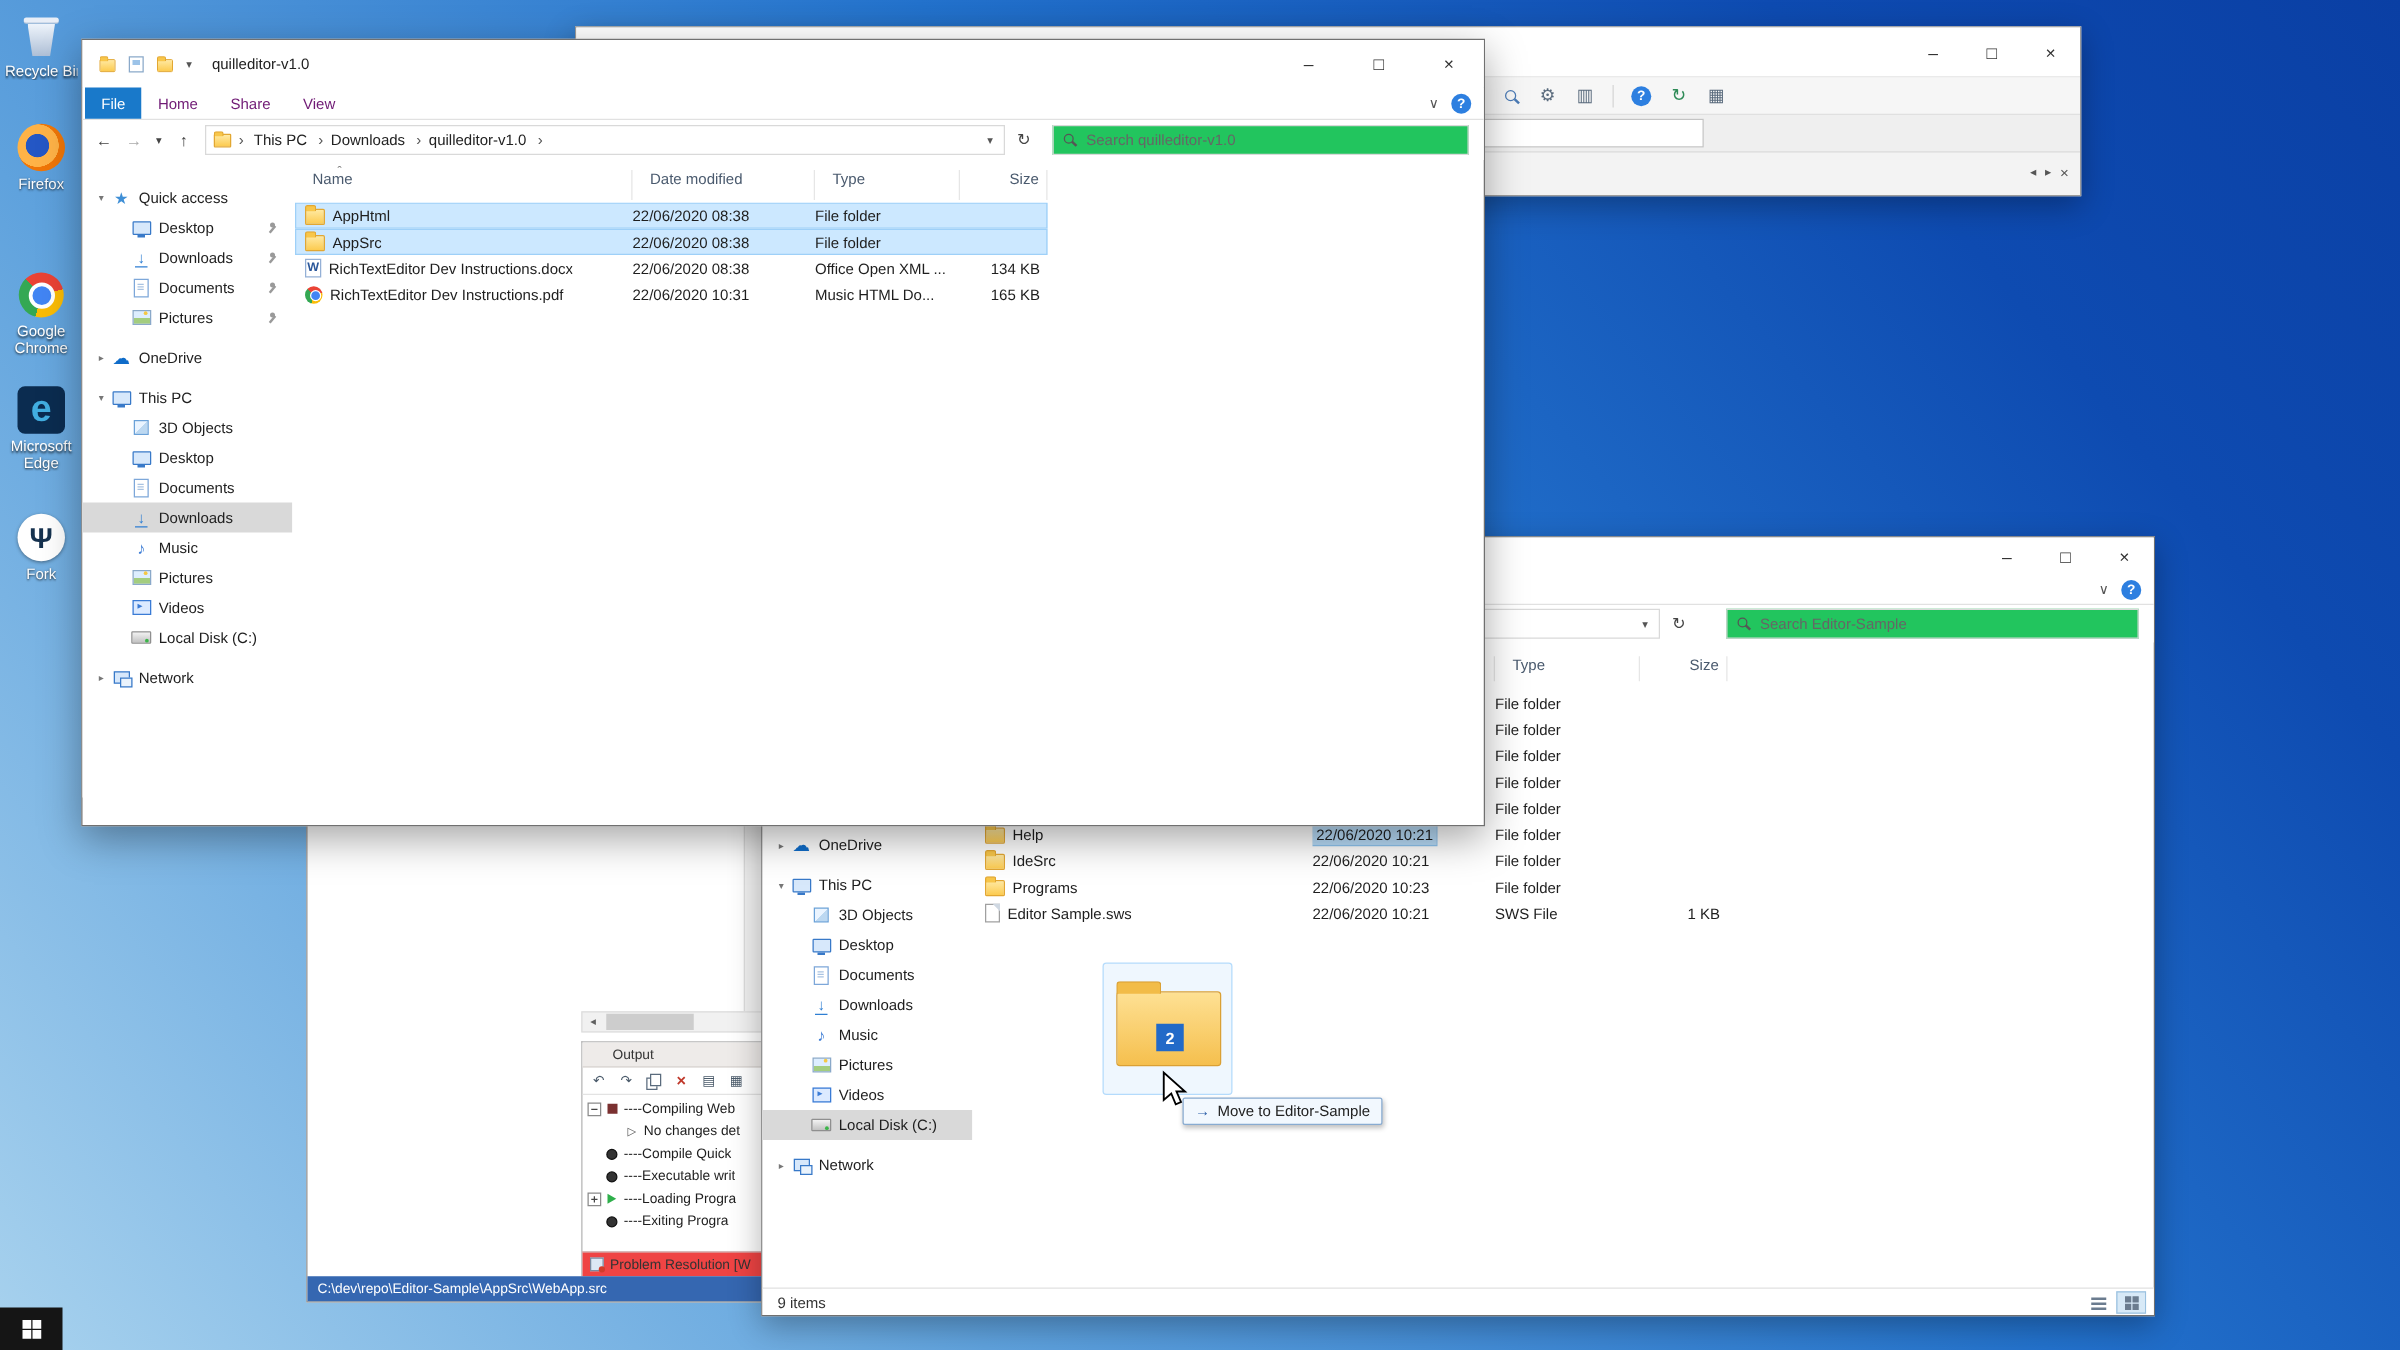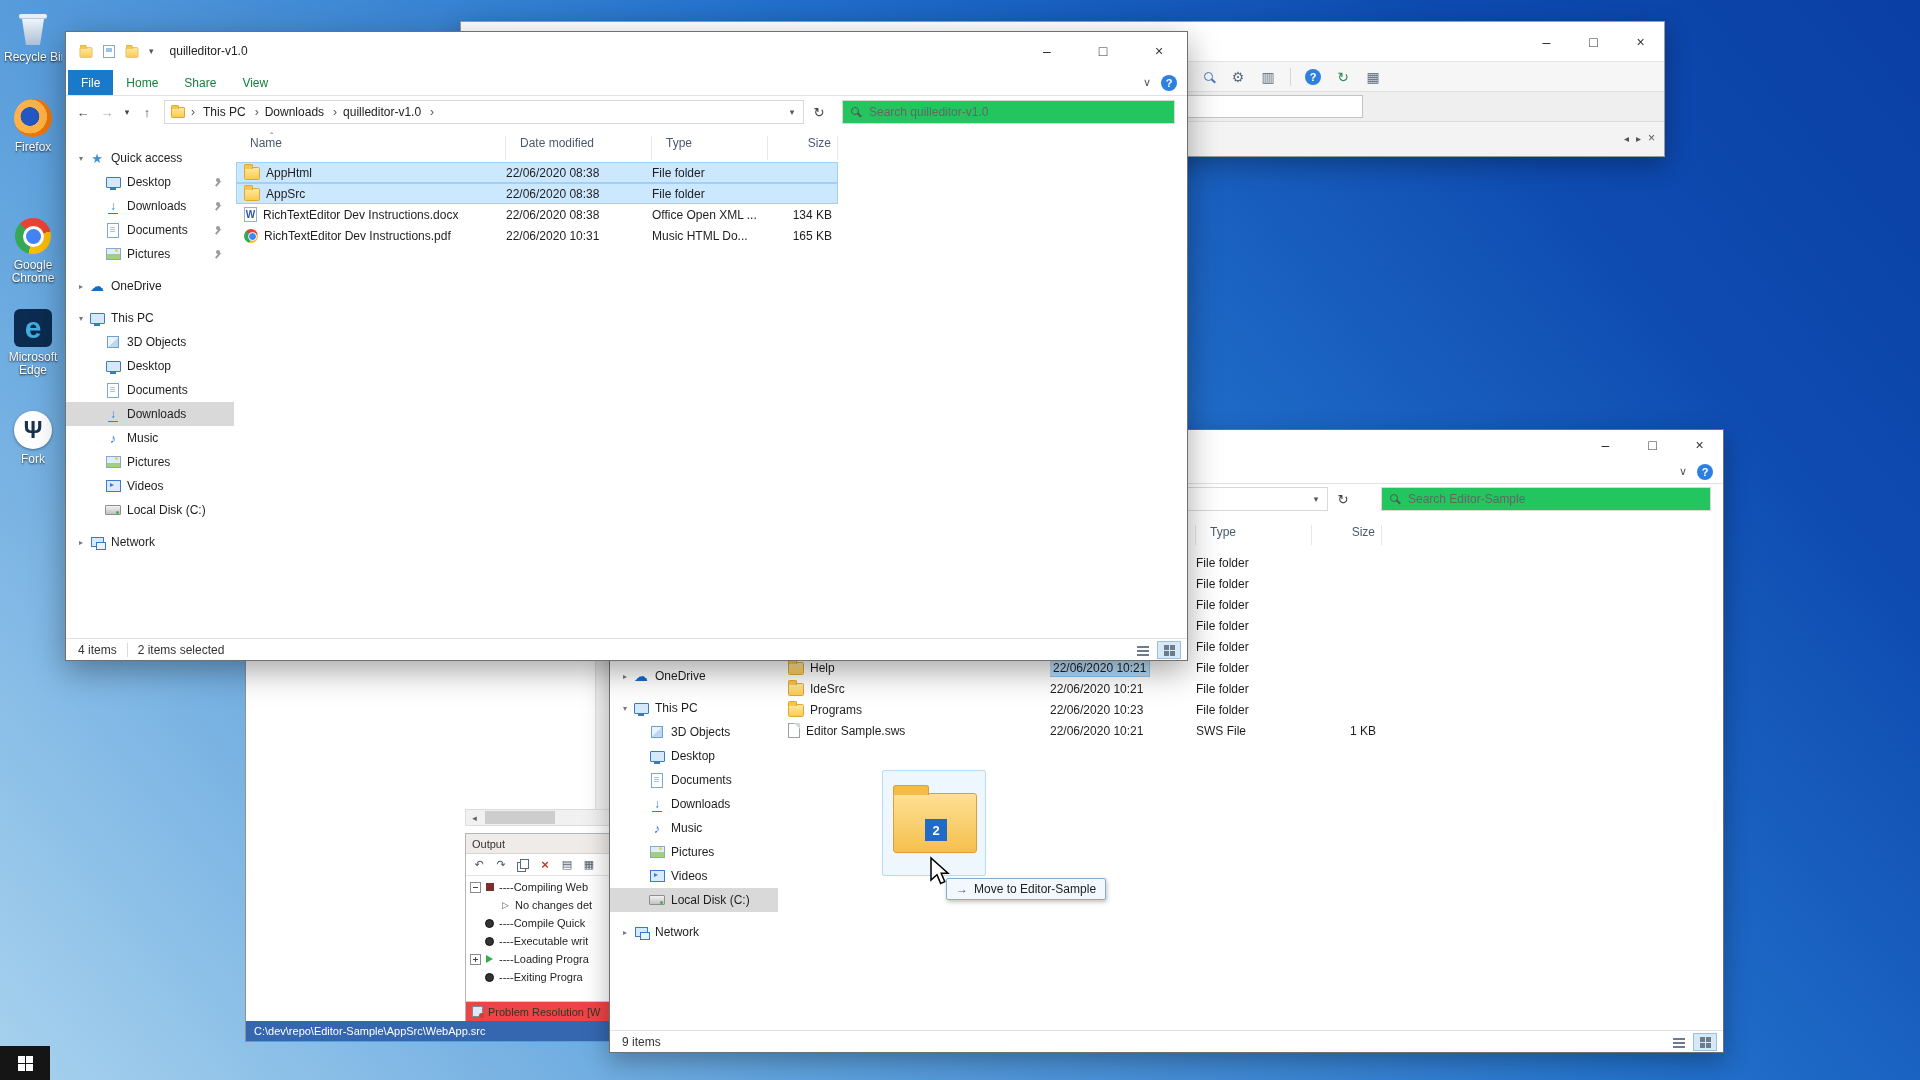--- a/index.html
+++ b/index.html
@@ -35,21 +35,21 @@
 .q-prop{width:12px;height:13px;border:1px solid #8aa9c9;background:#fff;position:relative;display:inline-block}
 .q-prop::after{content:"";position:absolute;left:2px;top:2px;right:2px;height:4px;background:#9cc3e8}
 .qat-caret{font-size:9px;color:#555}
 .caption{margin-left:16px;font-size:12px;color:#222}
 .win-controls{margin-left:auto;display:flex;height:100%}
 .wcb{width:56px;display:flex;align-items:center;justify-content:center;font-size:14px;color:#333}
 .winC .wcb,.winA .wcb{width:47px}
 .menu-row{height:26px;display:flex;align-items:stretch;border-bottom:1px solid #e1e1e1;background:#fff;padding-left:2px}
 .winC .menu-row{height:24px}
 .mtabs{display:flex;align-items:stretch}
-.mtab{padding:0 13px;display:flex;align-items:center;color:#15803d}
+.mtab{padding:0 13px;display:flex;align-items:center;color:#701a75}
 .mtab.active{background:#1979ca;color:#fff}
 .menu-right{margin-left:auto;display:flex;align-items:center;gap:10px;padding-right:10px}
 .rib-collapse{color:#555;font-size:11px}
 .help-badge{width:16px;height:16px;border-radius:50%;background:#2d7fe0;color:#fff;font-size:11px;font-weight:bold;display:flex;align-items:center;justify-content:center}
 .addr-row{height:32px;display:flex;align-items:center;background:#fff;padding:0 12px 0 6px;gap:2px}
 .winC .addr-row{height:30px;padding-left:106px}
 .nav-btn{width:22px;height:22px;display:flex;align-items:center;justify-content:center;color:#444;font-size:13px}
 .nav-btn.dim{color:#aaa}
 .nav-btn.small{width:14px;font-size:9px}
 .addr-box{height:24px;border:1px solid #d9d9d9;background:#fff;display:flex;align-items:center;padding-left:6px;margin-left:4px}
@@ -169,21 +169,21 @@
 .a-ts{font-size:10px}
 .a-ts-x{font-size:12px}
 
 
 .winB{position:absolute;left:245px;top:340px;width:367px;height:702px;background:#fff;border:1px solid #909090;z-index:3}
 .b-vscroll{position:absolute;right:0;top:310px;width:16px;height:158px;background:#f1f1f1;border-left:1px solid #ddd}
 .b-hscroll{position:absolute;left:219px;right:1px;top:468px;height:17px;background:#f1f1f1;border:1px solid #dcdcdc;display:flex;align-items:center}
 .hs-btn{width:17px;text-align:center;color:#606060;font-size:9px}
 .hs-thumb{width:70px;height:13px;background:#cdcdcd;margin-left:2px}
 .output-pane{position:absolute;left:219px;right:1px;top:492px;bottom:20px;border-left:1px solid #b5b5b5;border-top:1px solid #b5b5b5;display:flex;flex-direction:column;background:#fff}
-.op-head{height:20px;background:#eeebe9;border-bottom:1px solid #d8d4d0;display:flex;align-items:center;padding-left:6px;font-size:11px;color:#333;flex:0 0 20px}
+.op-head{height:20px;background:#eeebe9;border-bottom:1px solid #d8d4d0;display:flex;align-items:center;padding-left:24px;font-size:11px;color:#333;flex:0 0 20px}
 .op-tools{height:22px;flex:0 0 22px;display:flex;align-items:center;gap:4px;padding-left:4px;border-bottom:1px solid #e3e3e3}
 .ot{width:18px;height:18px;display:flex;align-items:center;justify-content:center;color:#4a5a6a;font-size:11px;position:relative}
 .ot-x{color:#c0392b;font-weight:bold;font-size:13px}
 .ot-copy::before{content:"";position:absolute;width:7px;height:8px;border:1px solid #5a6b7d;background:#fff;left:3px;top:6px}
 .ot-copy::after{content:"";position:absolute;width:7px;height:8px;border:1px solid #5a6b7d;background:#fff;left:6px;top:3px}
 .op-tree{flex:1;overflow:hidden;padding-top:2px}
 .orow{height:18px;display:flex;align-items:center;padding-left:4px;font-size:11px;white-space:nowrap;overflow:hidden}
 .orow.ind{padding-left:20px}
 .oexp{width:11px;height:11px;flex:0 0 11px;margin-right:2px;position:relative}
 .oexp.i-minus,.oexp.i-plus{border:1px solid #8a8a8a;background:#fff}
@@ -872,32 +872,20 @@
               <div class="fc fc-type">
                 <span>Music HTML Do...</span>
               </div>
               <div class="fc fc-size">
                 <span>165 KB</span>
               </div>
             </div>
           </div>
       </div>
     </div>
-    <div class="status-bar">
-      <span class="sseg">4 items</span>
-      <span class="sseg">2 items selected</span>
-      <div class="view-toggles">
-        <div class="vt">
-            <span class="vt-list"></span>
-          </div>
-        <div class="vt on">
-            <span class="vt-grid"></span>
-          </div>
-      </div>
-    </div>
   </div>
 
   <div class="drag-ghost">
     <div class="dg-folder">
       <div class="dg-badge">2</div>
     </div>
   </div>
 
   <div class="drag-tip">
     <span class="tip-arrow"></span>

